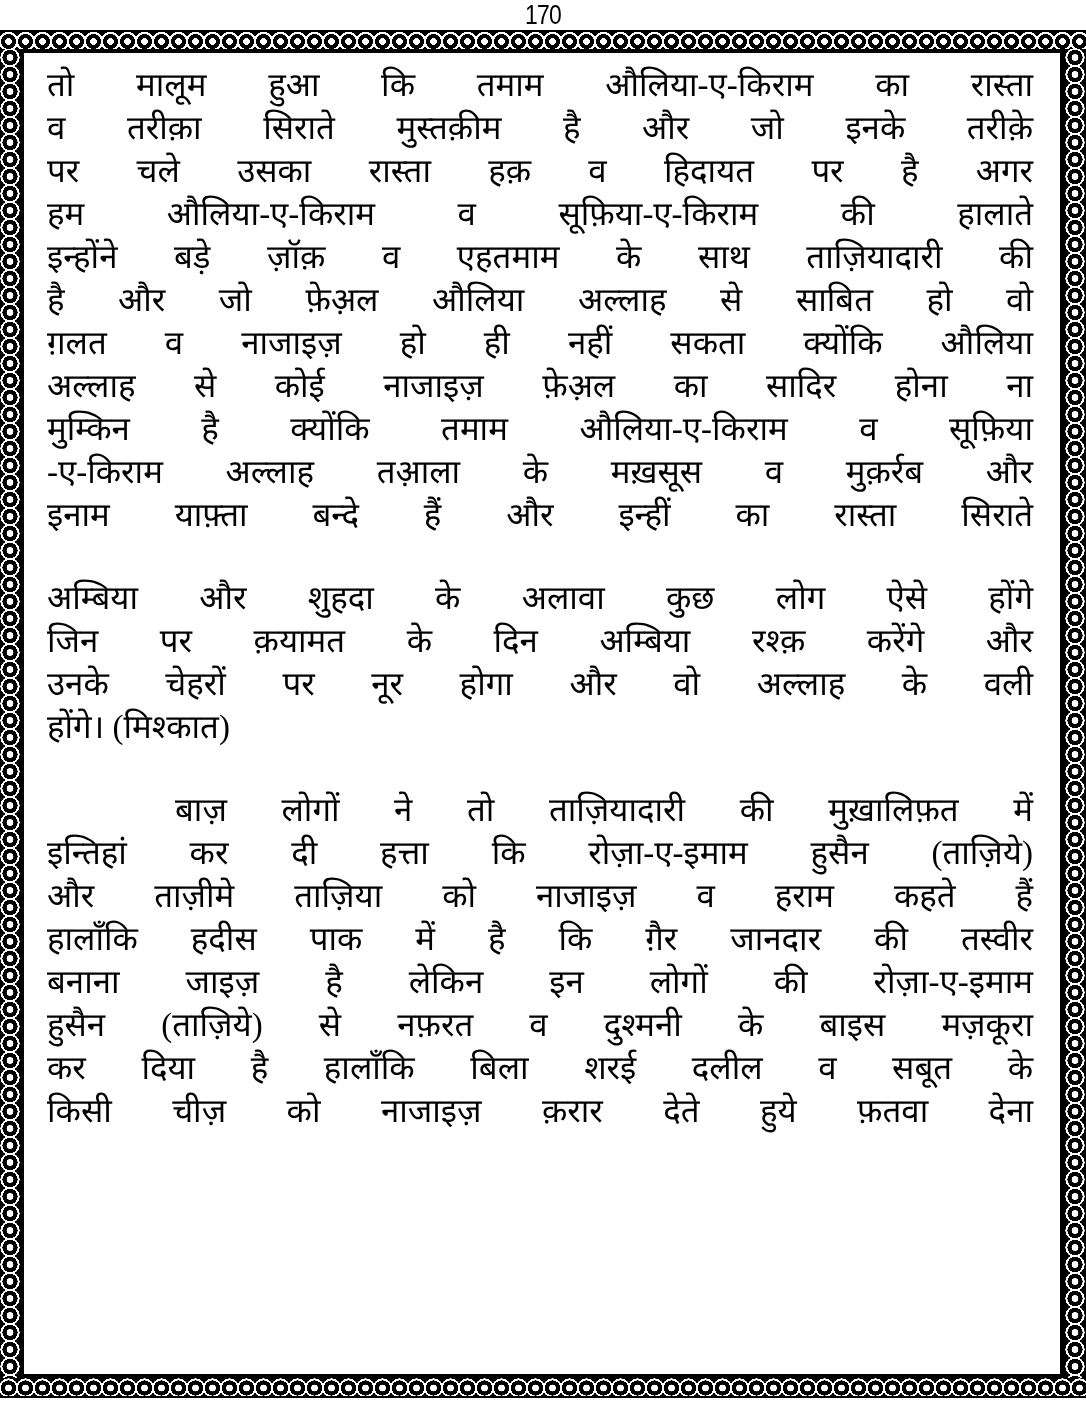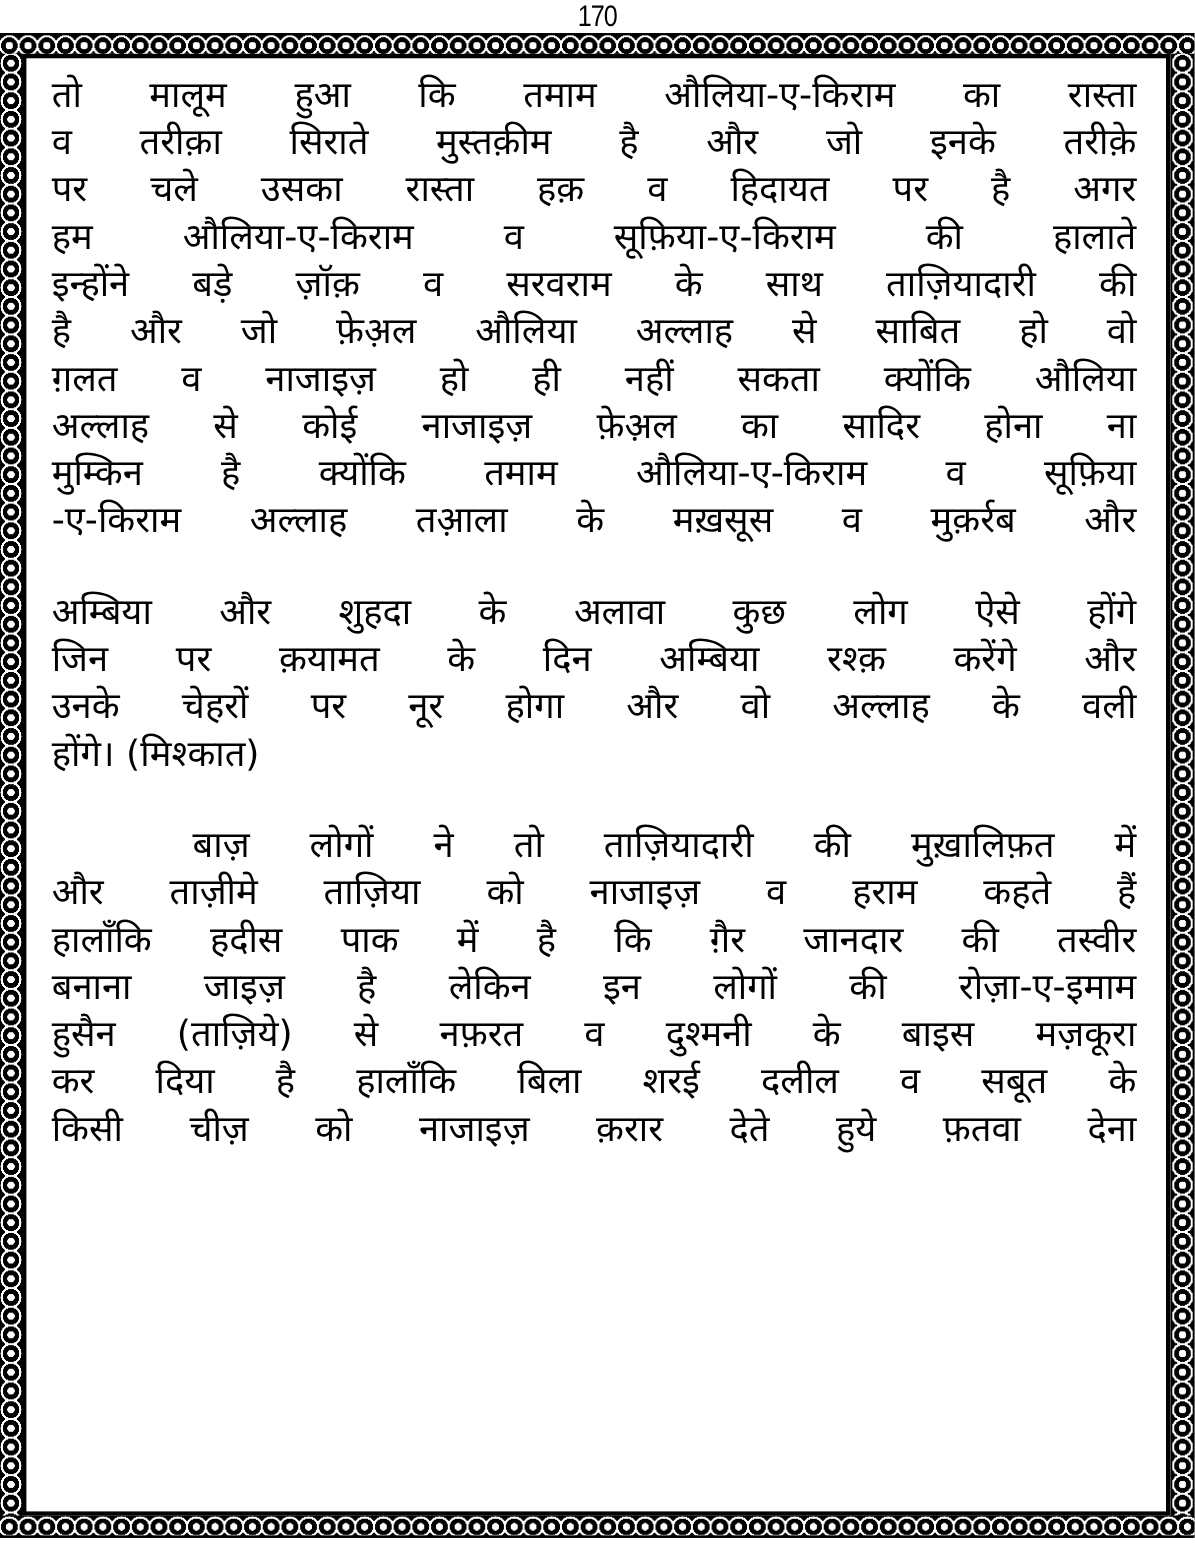--- a/index.html
+++ b/index.html
@@ -13,21 +13,21 @@
   .band.bottom { left:0; bottom:0; width:1086px; height:20px; border-bottom:2px solid #000; box-sizing:border-box;
     background-image: radial-gradient(circle at 50% 50%, #fff 0 3.2px, transparent 3.6px), radial-gradient(circle at 50% 50%, #000 0 7.5px, #fff 7.6px 9.5px, #000 9.6px);
     background-size:17px 20px; }
   .band.left { left:0; top:19px; width:20px; height:1329px;
     background-image: radial-gradient(circle at 50% 50%, #fff 0 3.2px, transparent 3.6px), radial-gradient(circle at 50% 50%, #000 0 7.5px, #fff 7.6px 9.5px, #000 9.6px);
     background-size:20px 17px; }
   .band.right { right:0; top:19px; width:22px; height:1329px;
     background-image: radial-gradient(circle at 50% 50%, #fff 0 3.2px, transparent 3.6px), radial-gradient(circle at 50% 50%, #000 0 7.5px, #fff 7.6px 9.5px, #000 9.6px);
     background-size:22px 17px; }
   .inner-rule { position:absolute; left:20px; top:19px; width:1044px; height:1329px; border:4px solid #000; box-sizing:border-box; background:#fff; }
-  .content { position:absolute; left:47px; top:64px; width:986px; }
+  .content { position:absolute; left:47px; top:64px; width:986px;font-family:Liberation Serif, serif; }
   .para { margin:0; }
   .line { display:block; height:43px; line-height:43px; font-size:33px; white-space:nowrap; text-align:justify; text-align-last:justify; }
   .line.last { text-align-last:left; }
   .line.indent { padding-left:128px; }
   .gap { height:40px; }
 </style>
 </head>
 <body>
 
 <div class="page-number">170</div>
@@ -39,37 +39,39 @@
   <div class="band bottom"></div>
   <div class="inner-rule"></div>
 </div>
 
 <div class="content">
   <div class="para">
     <span class="line">तो मालूम हुआ कि तमाम औलिया-ए-किराम का रास्ता</span>
     <span class="line">व तरीक़ा सिराते मुस्तक़ीम है और जो इनके तरीक़े</span>
     <span class="line">पर चले उसका रास्ता हक़ व हिदायत पर है अगर</span>
     <span class="line">हम औलिया-ए-किराम व सूफ़िया-ए-किराम की हालाते</span>
-    <span class="line">इन्होंने बड़े ज़ॉक़ व सरवराम के साथ ताज़ियादारी की</span>
+    <span class="line">इन्होंने बड़े ज़ॉक़ व एहतमाम के साथ ताज़ियादारी की</span>
     <span class="line">है और जो फ़ेअ़ल औलिया अल्लाह से साबित हो वो</span>
     <span class="line">ग़लत व नाजाइज़ हो ही नहीं सकता क्योंकि औलिया</span>
     <span class="line">अल्लाह से कोई नाजाइज़ फ़ेअ़ल का सादिर होना ना</span>
     <span class="line">मुम्किन है क्योंकि तमाम औलिया-ए-किराम व सूफ़िया</span>
     <span class="line">-ए-किराम अल्लाह तआ़ला के मख़सूस व मुक़र्रब और</span>
+    <span class="line">इनाम याफ़्ता बन्दे हैं और इन्हीं का रास्ता सिराते</span>
   </div>
   <div class="gap"></div>
   <div class="para">
     <span class="line">अम्बिया और शुहदा के अलावा कुछ लोग ऐसे होंगे</span>
     <span class="line">जिन पर क़यामत के दिन अम्बिया रश्क़ करेंगे और</span>
     <span class="line">उनके चेहरों पर नूर होगा और वो अल्लाह के वली</span>
     <span class="line last">होंगे। (मिश्कात)</span>
   </div>
   <div class="gap"></div>
   <div class="para">
     <span class="line indent">बाज़ लोगों ने तो ताज़ियादारी की मुख़ालिफ़त में</span>
+    <span class="line">इन्तिहां कर दी हत्ता कि रोज़ा-ए-इमाम हुसैन (ताज़िये)</span>
     <span class="line">और ताज़ीमे ताज़िया को नाजाइज़ व हराम कहते हैं</span>
     <span class="line">हालाँकि हदीस पाक में है कि ग़ैर जानदार की तस्वीर</span>
     <span class="line">बनाना जाइज़ है लेकिन इन लोगों की रोज़ा-ए-इमाम</span>
     <span class="line">हुसैन (ताज़िये) से नफ़रत व दुश्मनी के बाइस मज़कूरा</span>
     <span class="line">कर दिया है हालाँकि बिला शरई दलील व सबूत के</span>
     <span class="line">किसी चीज़ को नाजाइज़ क़रार देते हुये फ़तवा देना</span>
   </div>
 </div>
 
 </body></html>

